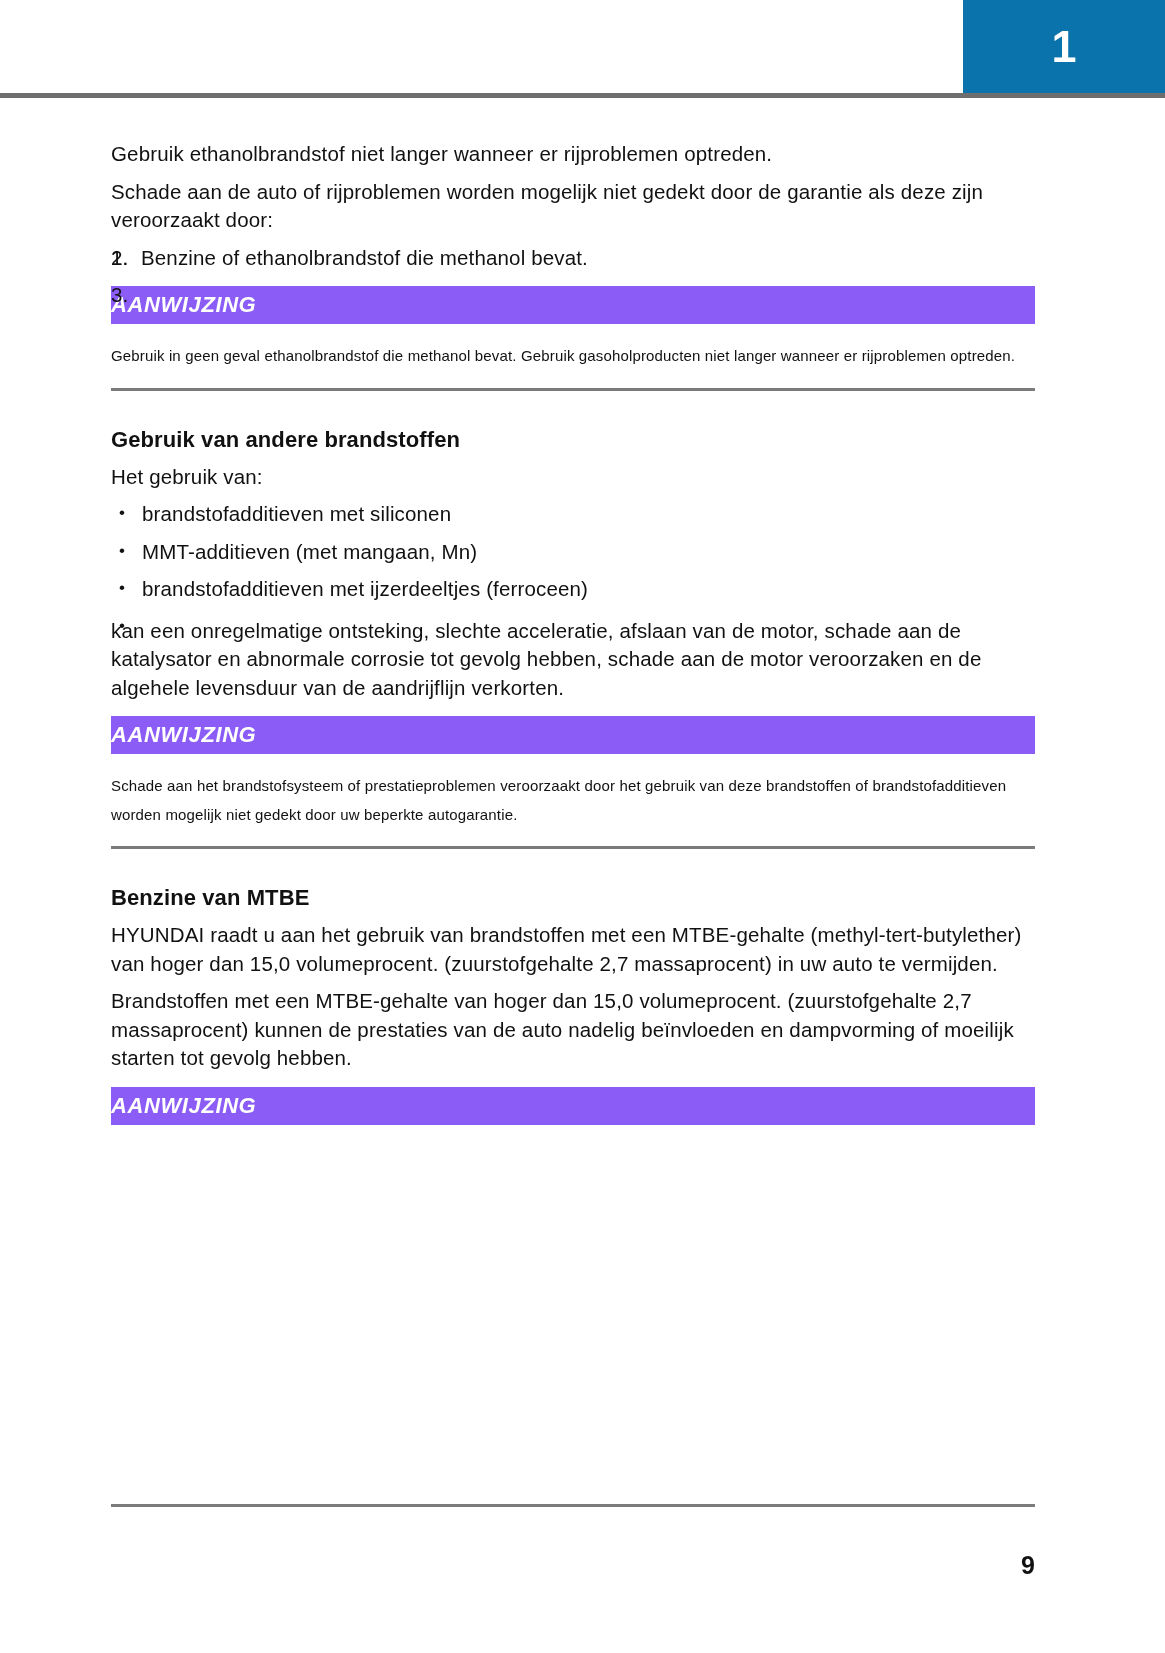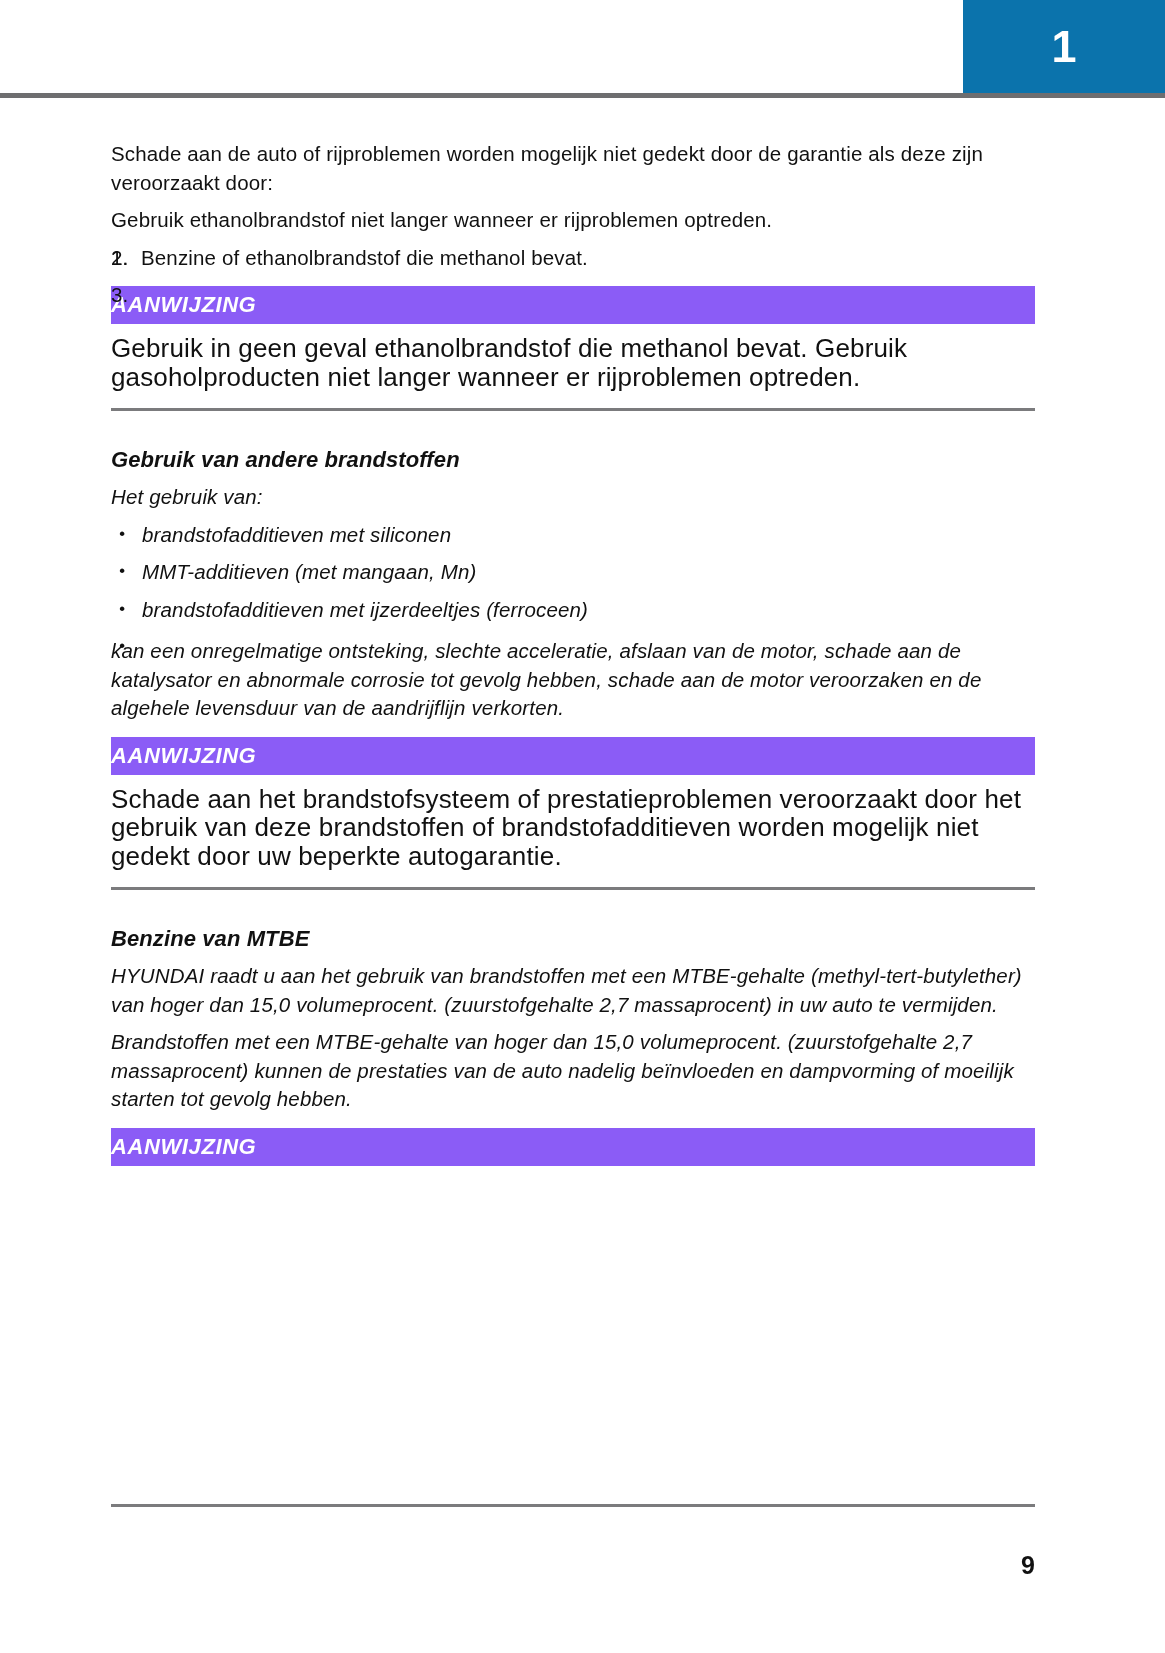--- a/index.html
+++ b/index.html
@@ -119,35 +119,34 @@
     box-sizing: border-box;
   }
   .notice-title {
     color: #ffffff;
     font-size: 22px;
     font-weight: 700;
     font-style: italic;
     letter-spacing: 0.6px;
   }
   .notice-body {
-    font-size: 26px;
-    line-height: 28.5px;
-    letter-spacing: 0.15px;
-    padding-top: 10px;
+    font-size: 15px;
+    line-height: 28.5px;
+    letter-spacing: 0.15px;
+    padding-top: 18px;
   }
   .notice-rule {
     height: 3px;
     background: #7b7b7d;
     margin-top: 17px;
   }
 
   
   .section {
     margin-top: 34px;
-    font-style: italic;
   }
   .section-title {
     font-size: 22px;
     font-weight: 700;
     letter-spacing: 0.1px;
     line-height: 30px;
     margin-bottom: 8px;
     color: #111111;
   }
 
@@ -175,22 +174,22 @@
 </head>
 <body>
 
 <div class="page-header">
   <div class="chapter-tab">1</div>
   <div class="header-rule"></div>
 </div>
 
 <div class="content">
 
+  <p class="para">Gebruik ethanolbrandstof niet langer wanneer er rijproblemen optreden.</p>
   <p class="para">Schade aan de auto of rijproblemen worden mogelijk niet gedekt door de garantie als deze zijn veroorzaakt door:</p>
-  <p class="para">Gebruik ethanolbrandstof niet langer wanneer er rijproblemen optreden.</p>
 
   <ul class="num-list">
     <li class="num-item">
       <span class="num">1.</span>
     </li>
     <li class="num-item">
       <span class="num">2.</span>
       <span>Benzine of ethanolbrandstof die methanol bevat.</span>
     </li>
     <li class="num-item">

